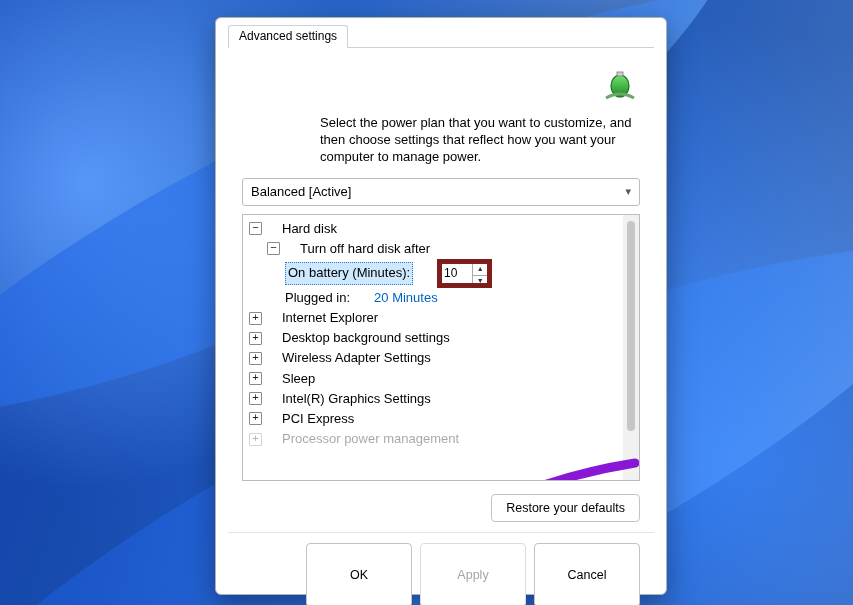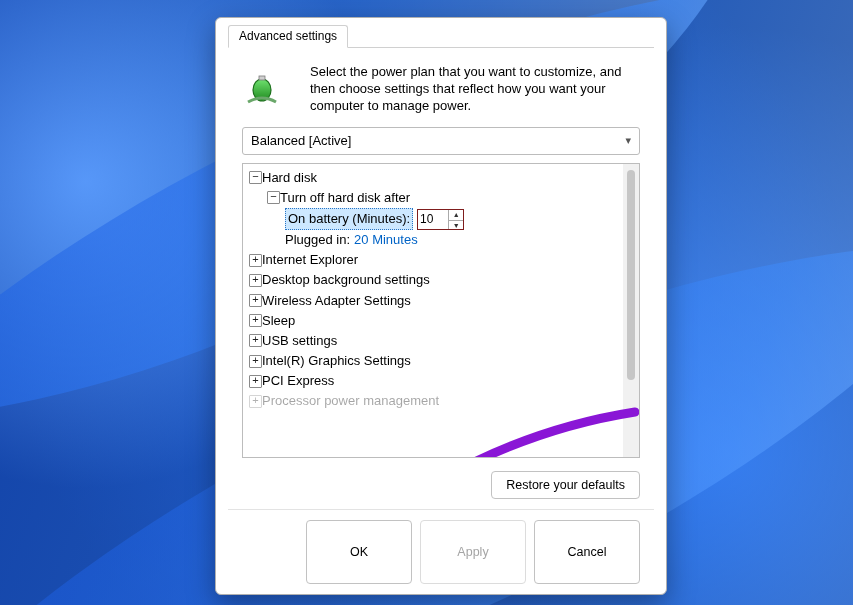--- a/index.html
+++ b/index.html
@@ -104,23 +104,24 @@
 
   .tabbody {
     flex: 1;
     padding: 16px 14px 10px 14px;
     display: flex;
     flex-direction: column;
   }
 
   .intro {
     display: flex;
-    align-items: center;
-    gap: 28px;
+    align-items: flex-end;
+    gap: 8px;
     margin-bottom: 12px;
+    flex-direction: column;
   }
   .intro-text {
     font-size: 13px;
     line-height: 1.3;
     color: #000;
     max-width: 320px;
   }
 
   .plan-select {
     height: 26px;
@@ -151,21 +152,21 @@
     inset: 0 16px 0 0; 
     overflow: hidden;
     padding: 4px 2px 4px 4px;
     font-size: 13px;
     line-height: 1.55;
   }
   .tree-row {
     white-space: nowrap;
     display: flex;
     align-items: center;
-    gap: 0;
+    gap: 20px;
   }
   .ind0 { padding-left: 2px; }
   .ind1 { padding-left: 20px; }
   .ind2 { padding-left: 38px; }
 
   .expander {
     width: 11px; height: 11px;
     border: 1px solid #8a8a8a;
     display: inline-flex;
     align-items: center;
@@ -181,21 +182,21 @@
 
   .label-sel {
     background: #cde8ff;
     border: 1px dotted #2a76c6;
     padding: 0 2px;
   }
 
   .num-field {
     display: inline-flex;
     align-items: center;
-    border: 1px solid #7f1d1d;
+    border: 5px solid #7f1d1d;
     height: 19px;
     margin-left: 4px;
     background: #fff;
   }
   .num-field input {
     width: 26px;
     border: none;
     outline: none;
     font-size: 12px;
     padding: 0 2px;
@@ -357,24 +358,20 @@
           <div class="tree-row ind0">
             <span class="expander"></span>
             <span>Wireless Adapter Settings</span>
           </div>
           <div class="tree-row ind0">
             <span class="expander"></span>
             <span>Sleep</span>
           </div>
           <div class="tree-row ind0">
             <span class="expander"></span>
-            <span>USB settings</span>
-          </div>
-          <div class="tree-row ind0">
-            <span class="expander"></span>
             <span>Intel(R) Graphics Settings</span>
           </div>
           <div class="tree-row ind0">
             <span class="expander"></span>
             <span>PCI Express</span>
           </div>
           <div class="tree-row ind0" style="opacity:.35;">
             <span class="expander"></span>
             <span>Processor power management</span>
           </div>

